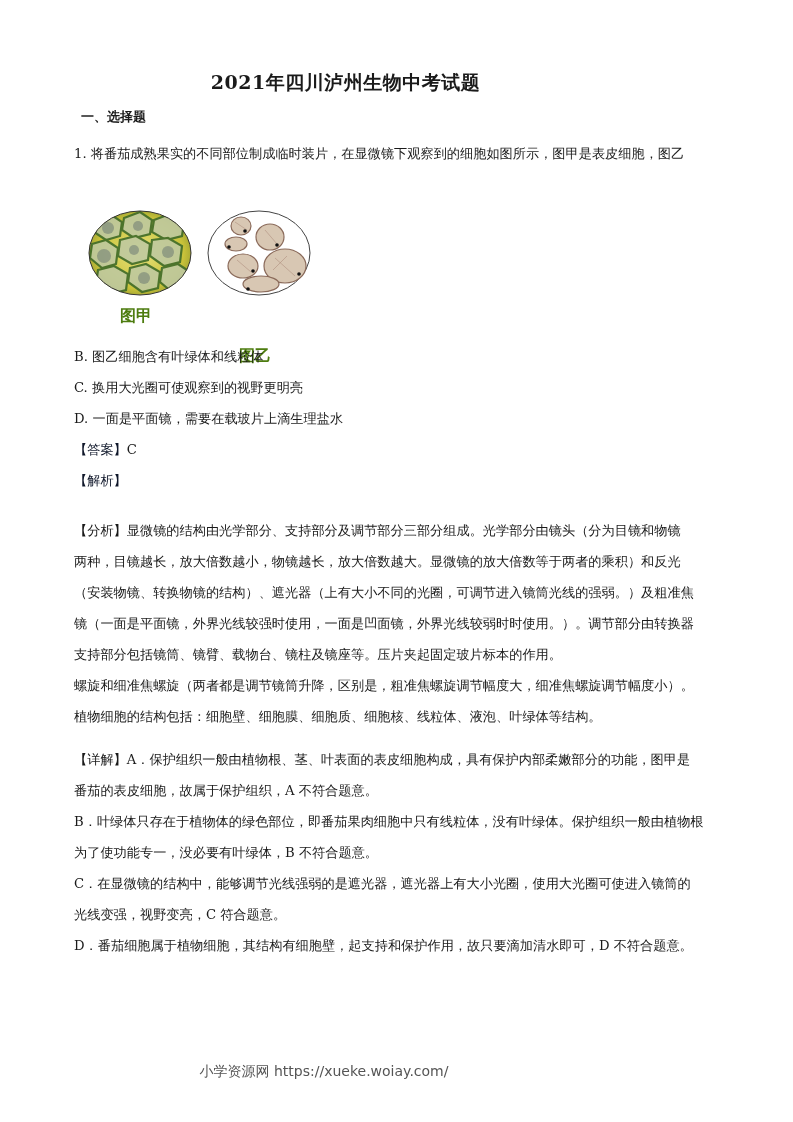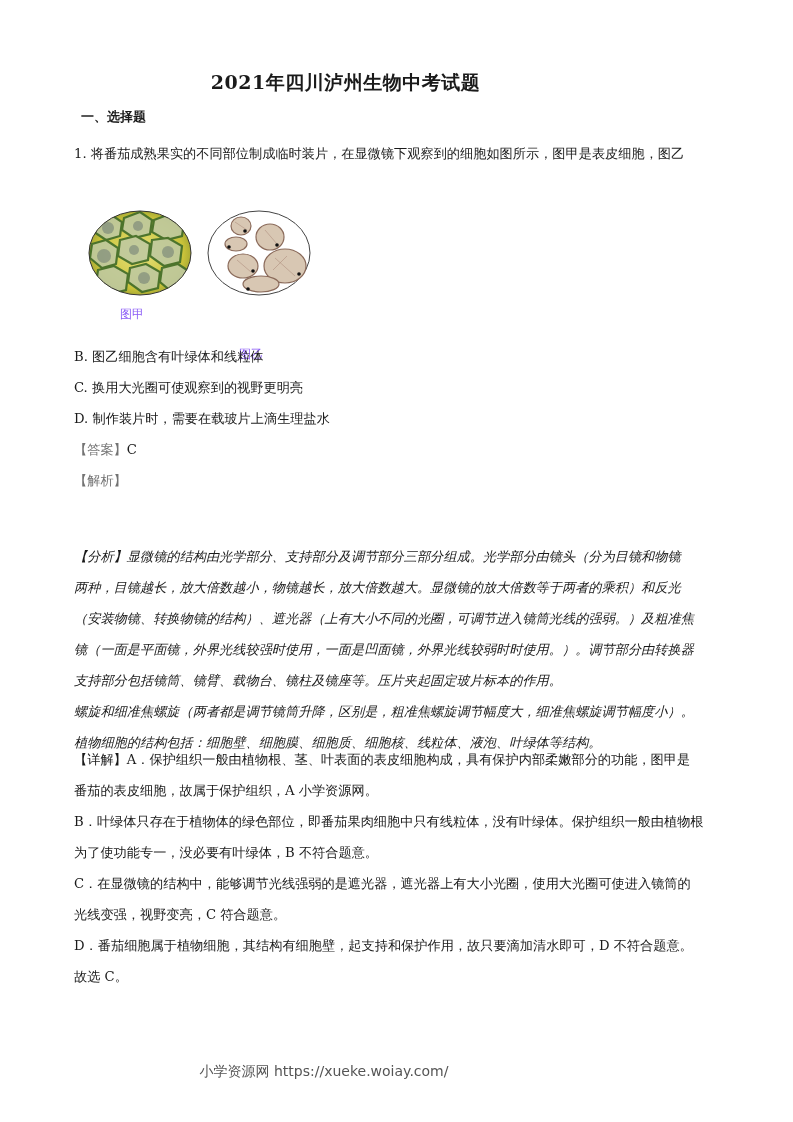--- a/index.html
+++ b/index.html
@@ -6,22 +6,22 @@
   body { width:793px; height:1122px; position:relative; overflow:hidden;
          font-family:"DejaVu Serif","Liberation Serif",serif; color:#1a1a1a; }
   .page-title { position:absolute; left:0; width:655px; top:70px; text-align:center;
          font-size:19px; font-weight:bold; letter-spacing:0.5px;margin-left:18px; }
   .section-heading { position:absolute; left:74px; top:108px; font-size:13px; font-weight:bold;margin-left:7px; }
   .para { position:absolute; left:74px; width:650px; font-size:13.2px; line-height:31px;
           text-align:justify; }
   .line { display:block; white-space:nowrap; height:31px; }
   .figure { position:absolute; top:210px; }
   .fig-caption { position:absolute; font-family:"DejaVu Sans","Liberation Sans",sans-serif;
-          font-size:12px; color:#8b5cf6; }
-  .tag { color:#737373; }
+          font-size:16px; color:#4d7c0f;font-weight:bold; }
+  .tag { color:#0f172a; }
   .footer { position:absolute; left:0; width:648px; top:1063px; text-align:center;
           font-family:"DejaVu Sans","Liberation Sans",sans-serif; font-size:14px; color:#555; }
 </style>
 </head>
 <body>
 
 <div class="page-title">2021年四川泸州生物中考试题</div>
 <div class="section-heading">一、选择题</div>
 
 <div class="para" style="top:138px;">
@@ -89,39 +89,38 @@
       <circle cx="92" cy="64" r="1.8"></circle>
         <circle cx="41" cy="79" r="1.8"></circle>
     </g>
   </svg>
   <div class="fig-caption" style="left:32px; top:96px;margin-top:40px;">图乙</div>
 </div>
 
 <div class="para" style="top:341px;">
   <span class="line"><span>B.</span>&nbsp;<span>图乙细胞含有叶绿体和线粒体</span></span>
   <span class="line"><span>C.</span>&nbsp;<span>换用大光圈可使观察到的视野更明亮</span></span>
-  <span class="line"><span>D.</span>&nbsp;<span>制作装片时，需要在载玻片上滴生理盐水</span></span>
+  <span class="line"><span>D.</span>&nbsp;<span>一面是平面镜，需要在载玻片上滴生理盐水</span></span>
   <span class="line"><span class="tag">【答案】</span><span>C</span></span>
   <span class="line"><span class="tag">【解析】</span></span>
 </div>
 
-<div class="para" style="top:541px;font-style:italic;">
+<div class="para" style="top:515px;">
   <span class="line">【分析】显微镜的结构由光学部分、支持部分及调节部分三部分组成。光学部分由镜头（分为目镜和物镜</span>
   <span class="line">两种，目镜越长，放大倍数越小，物镜越长，放大倍数越大。显微镜的放大倍数等于两者的乘积）和反光</span>
   <span class="line">（安装物镜、转换物镜的结构）、遮光器（上有大小不同的光圈，可调节进入镜筒光线的强弱。）及粗准焦</span>
   <span class="line">镜（一面是平面镜，外界光线较强时使用，一面是凹面镜，外界光线较弱时时使用。）。调节部分由转换器</span>
   <span class="line">支持部分包括镜筒、镜臂、载物台、镜柱及镜座等。压片夹起固定玻片标本的作用。</span>
   <span class="line">螺旋和细准焦螺旋（两者都是调节镜筒升降，区别是，粗准焦螺旋调节幅度大，细准焦螺旋调节幅度小）。</span>
   <span class="line">植物细胞的结构包括：细胞壁、细胞膜、细胞质、细胞核、线粒体、液泡、叶绿体等结构。</span>
 </div>
 
 <div class="para" style="top:744px;">
   <span class="line">【详解】A．保护组织一般由植物根、茎、叶表面的表皮细胞构成，具有保护内部柔嫩部分的功能，图甲是</span>
-  <span class="line">番茄的表皮细胞，故属于保护组织，A 小学资源网。</span>
+  <span class="line">番茄的表皮细胞，故属于保护组织，A 不符合题意。</span>
   <span class="line">B．叶绿体只存在于植物体的绿色部位，即番茄果肉细胞中只有线粒体，没有叶绿体。保护组织一般由植物根</span>
   <span class="line">为了使功能专一，没必要有叶绿体，B 不符合题意。</span>
   <span class="line">C．在显微镜的结构中，能够调节光线强弱的是遮光器，遮光器上有大小光圈，使用大光圈可使进入镜筒的</span>
   <span class="line">光线变强，视野变亮，C 符合题意。</span>
   <span class="line">D．番茄细胞属于植物细胞，其结构有细胞壁，起支持和保护作用，故只要滴加清水即可，D 不符合题意。</span>
-  <span class="line">故选 C。</span>
 </div>
 
 <div class="footer">小学资源网 https://xueke.woiay.com/</div>
 
 </body></html>

